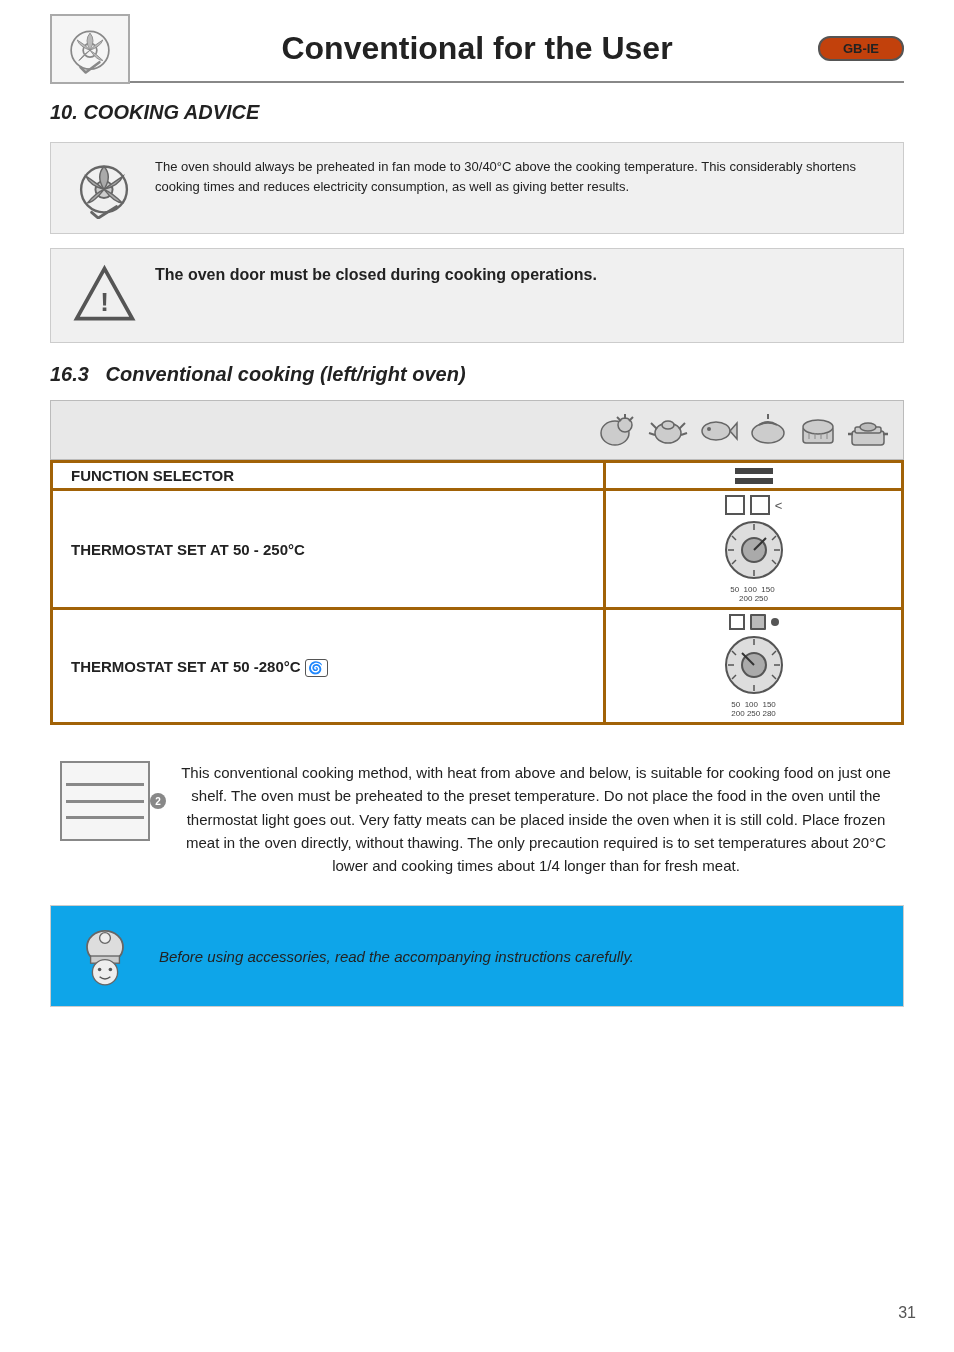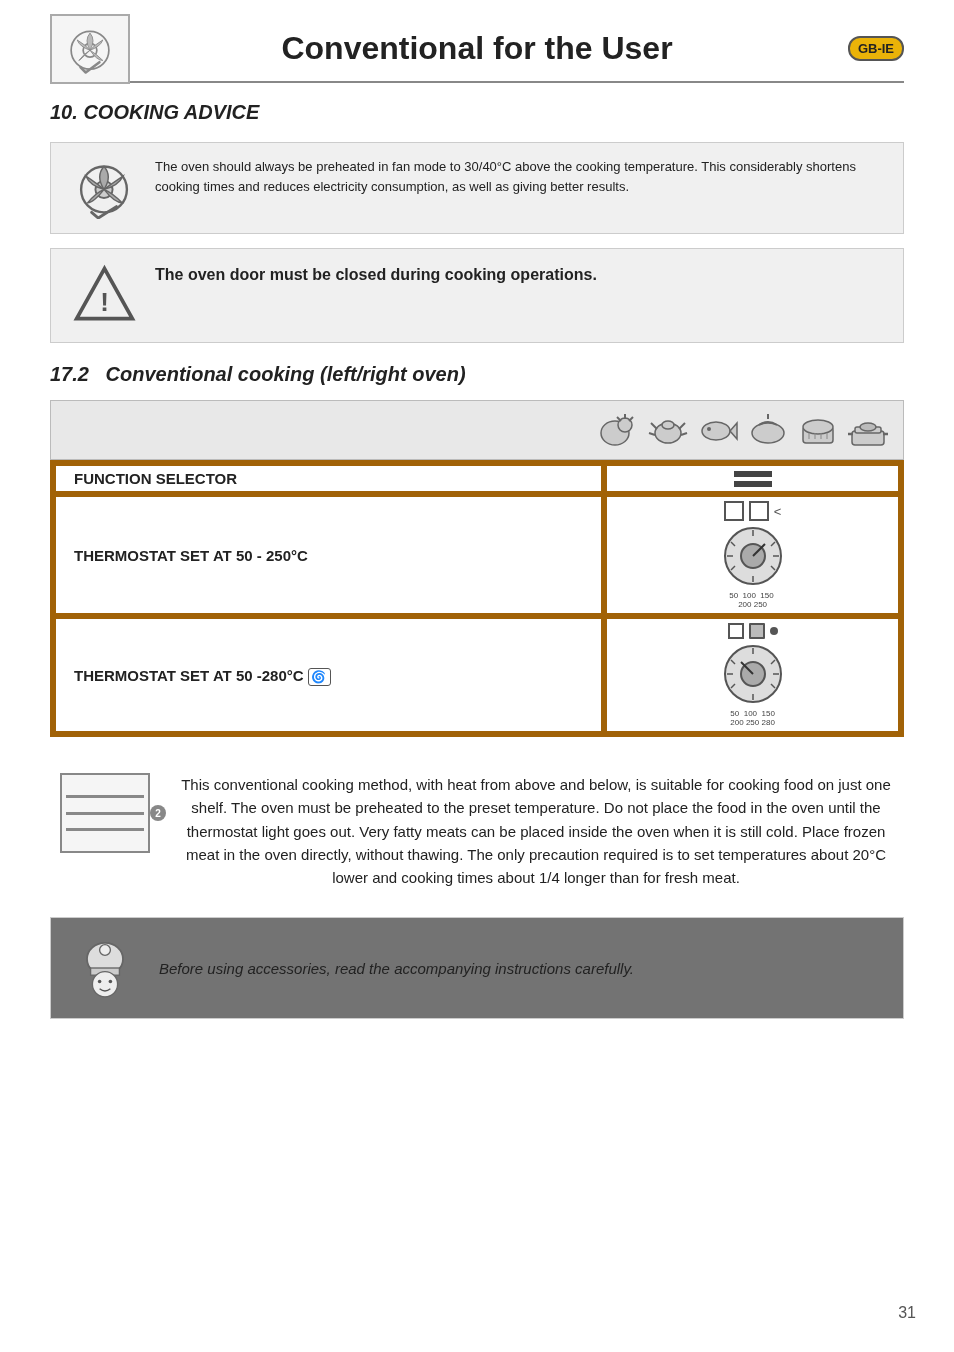--- a/index.html
+++ b/index.html
@@ -42,24 +42,24 @@
       font-size: 32px;
       font-weight: bold;
       text-align: center;
       flex: 1;
     }
     .gb-badge {
       position: absolute;
       right: 0;
       border: 2px solid #555;
       border-radius: 12px;
-      padding: 3px 8px;
+      padding: 3px 23px;
       font-size: 13px;
       font-weight: bold;
-      background: #eab308;
+      background: #c2410c;
     }
 
     
     .section-heading {
       font-size: 20px;
       font-weight: bold;
       font-style: italic;
       margin: 18px 0 18px 0;
     }
 
@@ -118,21 +118,21 @@
     }
 
     
     .settings-table {
       width: 100%;
       border-collapse: collapse;
       border: 1px solid #bbb;
       margin-bottom: 22px;
     }
     .settings-table td {
-      border: 6px solid #a16207;
+      border: 3px solid #a16207;
       padding: 4px 18px;
       vertical-align: middle;
     }
     .settings-table .label-cell {
       width: 65%;
       font-weight: bold;
       font-size: 15px;
     }
     .settings-table .icon-cell {
       width: 35%;
@@ -198,21 +198,21 @@
       font-size: 15px;
       line-height: 1.55;
       text-align: center;
       flex: 1;
     }
 
     
     .accessories-box {
       display: flex;
       align-items: center;
-      background: #737373;
+      background: #0ea5e9;
       border: 1px solid #ccc;
       padding: 14px 18px;
       gap: 18px;
       margin-bottom: 10px;
     }
     .accessories-box .text {
       font-style: italic;
       font-size: 15px;
       line-height: 1.4;
     }
@@ -282,21 +282,21 @@
   <div class="icon-wrap">
     <svg viewBox="0 0 70 70" width="65" height="65">
       <polygon points="35,6 65,60 5,60" fill="none" stroke="#555" stroke-width="4"></polygon>
       <text x="35" y="52" text-anchor="middle" font-size="28" font-weight="bold" fill="#555">!</text>
     </svg>
   </div>
   <div class="text">The oven door must be closed during cooking operations.</div>
 </div>
 
 <div class="subsection-heading">
-  <span>17.2</span>&nbsp;&nbsp;
+  <span>16.3</span>&nbsp;&nbsp;
   <span>Conventional cooking (left/right oven)</span>
 </div>
 
 <div class="cooking-icons-bar">
 
   <div class="cooking-icon">
     <svg viewBox="0 0 42 38" width="42" height="38">
       <ellipse cx="18" cy="22" rx="14" ry="12" fill="#ccc" stroke="#666" stroke-width="1.5"></ellipse>
       <circle cx="28" cy="14" r="7" fill="#ccc" stroke="#666" stroke-width="1.5"></circle>
       <line x1="32" y1="10" x2="36" y2="6" stroke="#666" stroke-width="2"></line>

